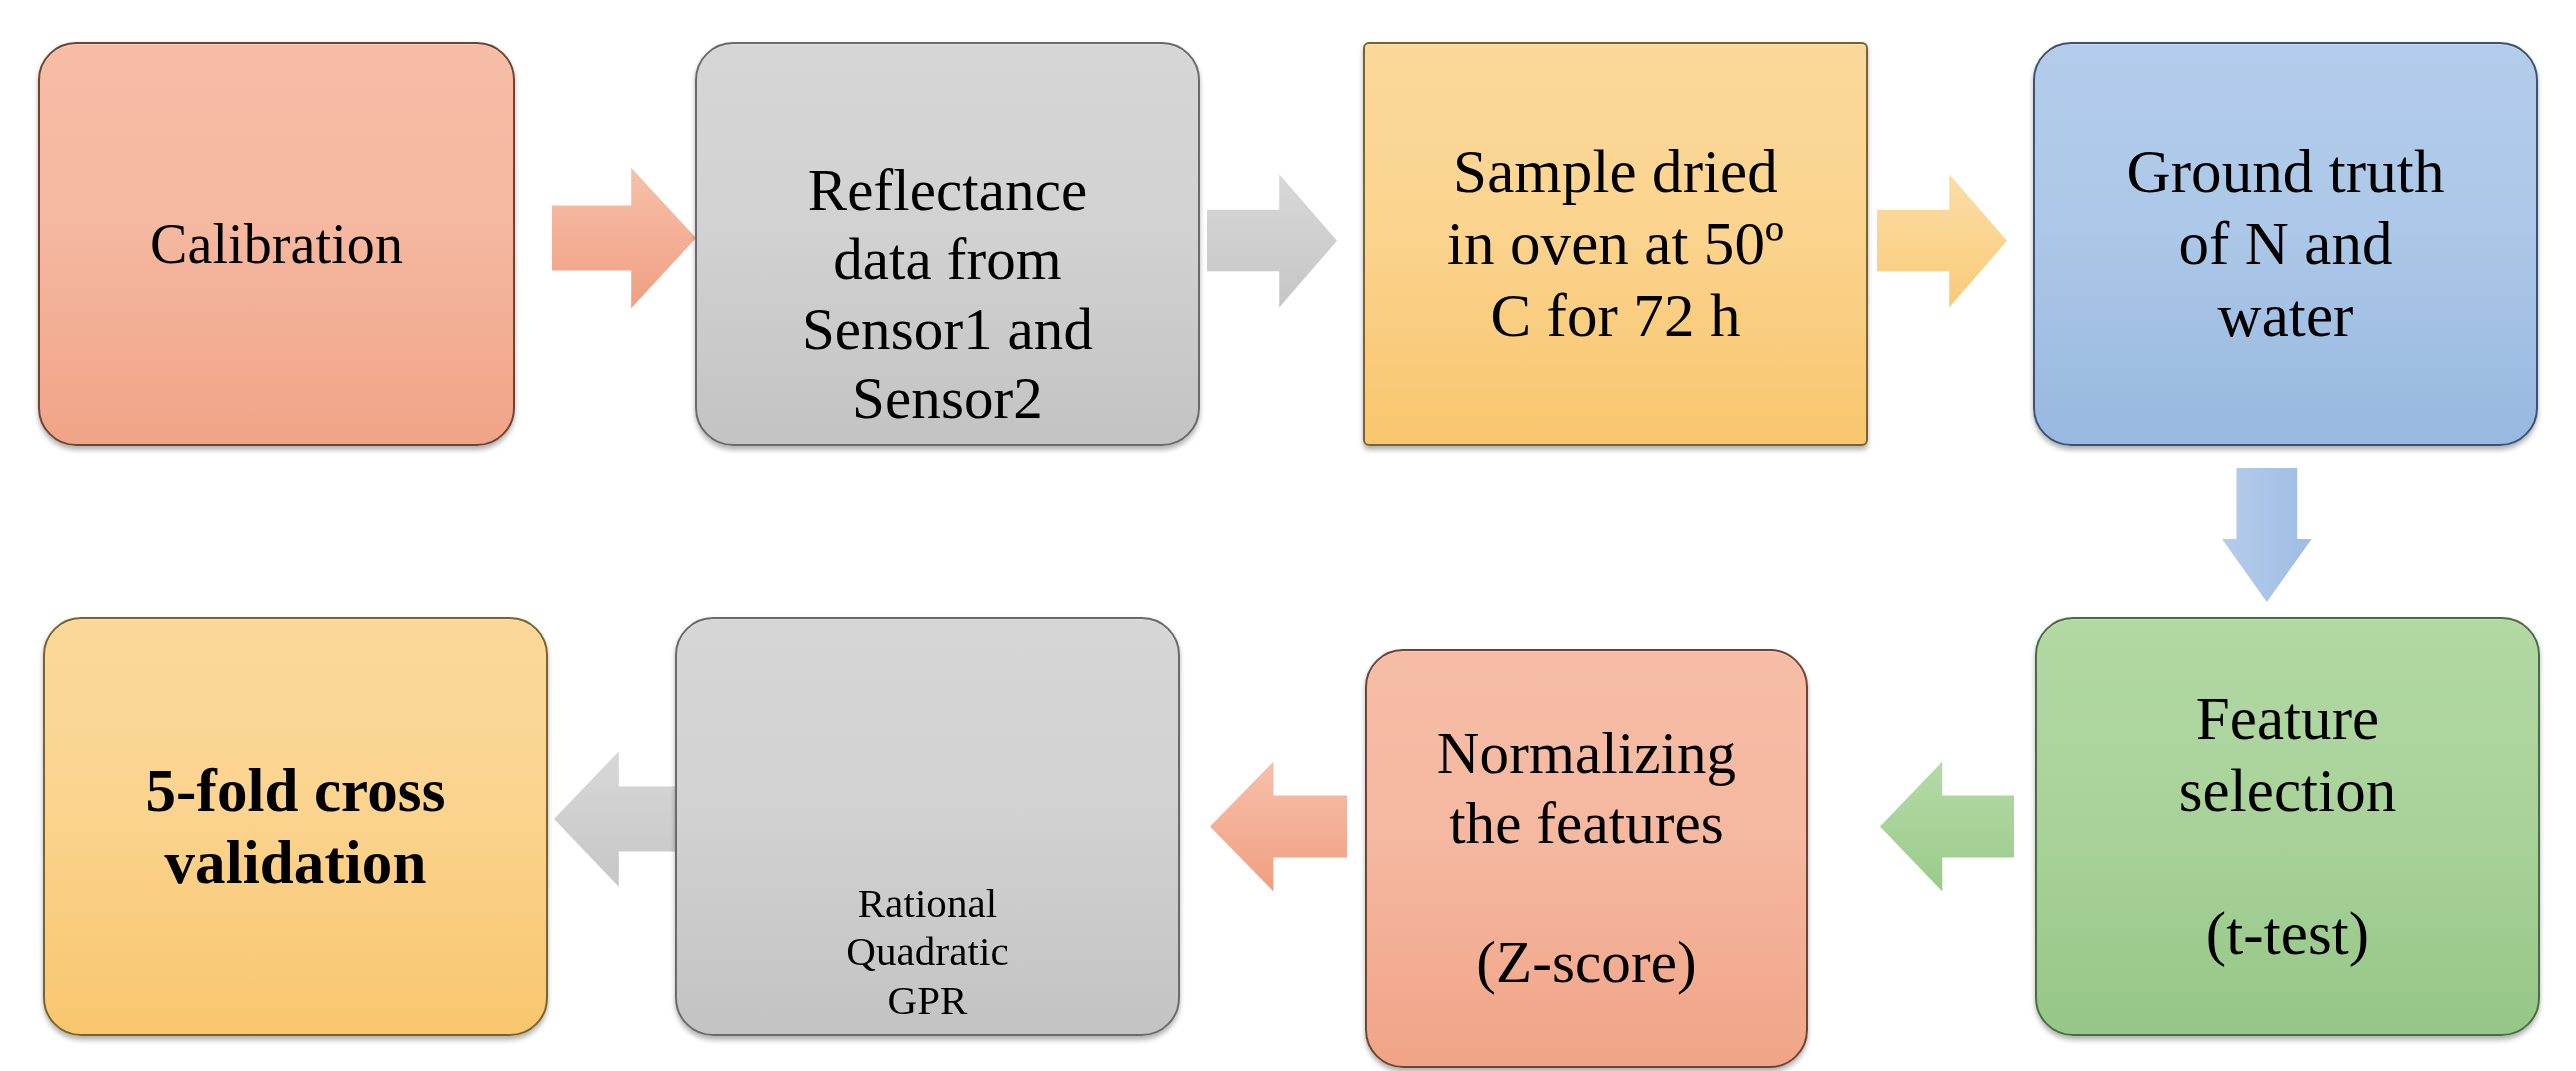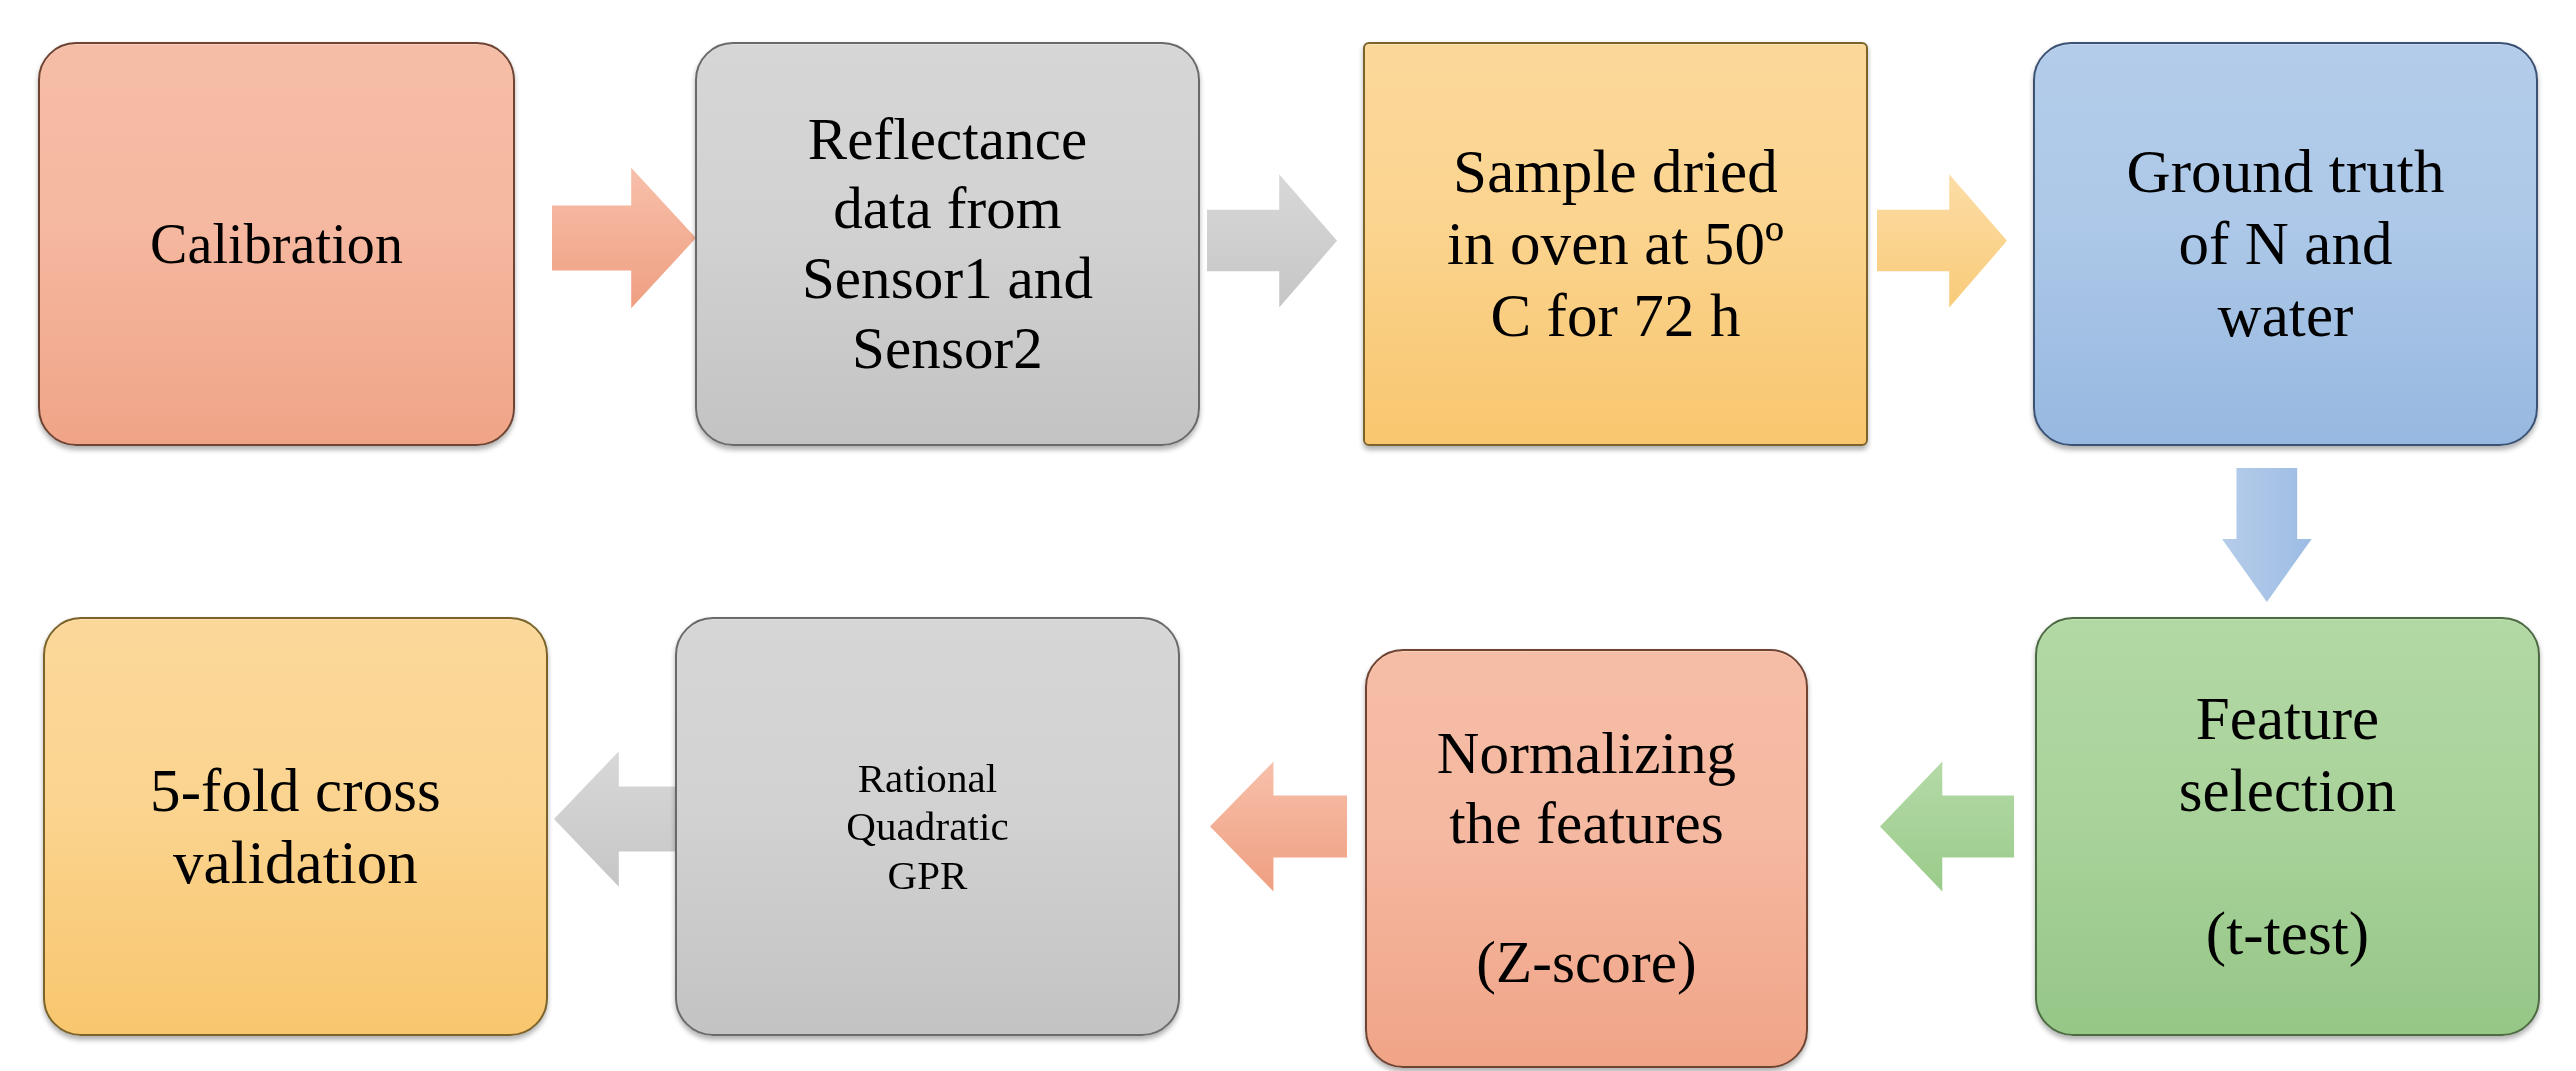--- a/index.html
+++ b/index.html
@@ -32,20 +32,21 @@
   }
   .node .txt{display:block;width:100%;}
 
   .salmon{
     background:linear-gradient(180deg,#f6bda6 0%,#f5b8a0 45%,#f0a487 100%);
     border-color:#6f4433;
   }
   .gray{
     background:linear-gradient(180deg,#d6d6d6 0%,#d2d2d2 45%,#c3c3c3 100%);
     border-color:#6a6a6a;
+    align-items:flex-end;
   }
   .gold{
     background:linear-gradient(180deg,#fbd89a 0%,#fbd48f 45%,#f8c66e 100%);
     border-color:#7b6329;
   }
   .blue{
     background:linear-gradient(180deg,#b3ccea 0%,#adc8e8 45%,#97b8e0 100%);
     border-color:#3b5274;
   }
   .green{
@@ -126,21 +127,21 @@
       <defs>
         <linearGradient id="gArrBlue1" x1="0" y1="0" x2="1" y2="0">
           <stop offset="0" stop-color="#b6cdea"></stop>
             <stop offset="1" stop-color="#9dbce4"></stop>
         </linearGradient>
       </defs>
       <polygon points="20,0 104,0 104,98 124,98 62,185 0,98 20,98" fill="url(#gArrBlue1)"></polygon>
     </svg>
   </div>
 
-  <div class="node gold" id="n-cv" style="left:43px;top:617px;width:505px;height:419px;font-size:61px;">
+  <div class="node gold" id="n-cv" style="left:43px;top:617px;width:505px;height:419px;font-size:61px;font-weight:bold;">
     <span class="txt">5-fold cross
 validation</span>
   </div>
 
   <div class="arrow" style="left:554px;top:747px;width:144px;height:144px;">
     <svg viewBox="0 0 200 200" preserveAspectRatio="none" aria-hidden="true">
       <defs>
         <linearGradient id="gArrGray2" x1="0" y1="0" x2="0" y2="1">
           <stop offset="0" stop-color="#d8d8d8"></stop>
             <stop offset="1" stop-color="#c6c6c6"></stop>

